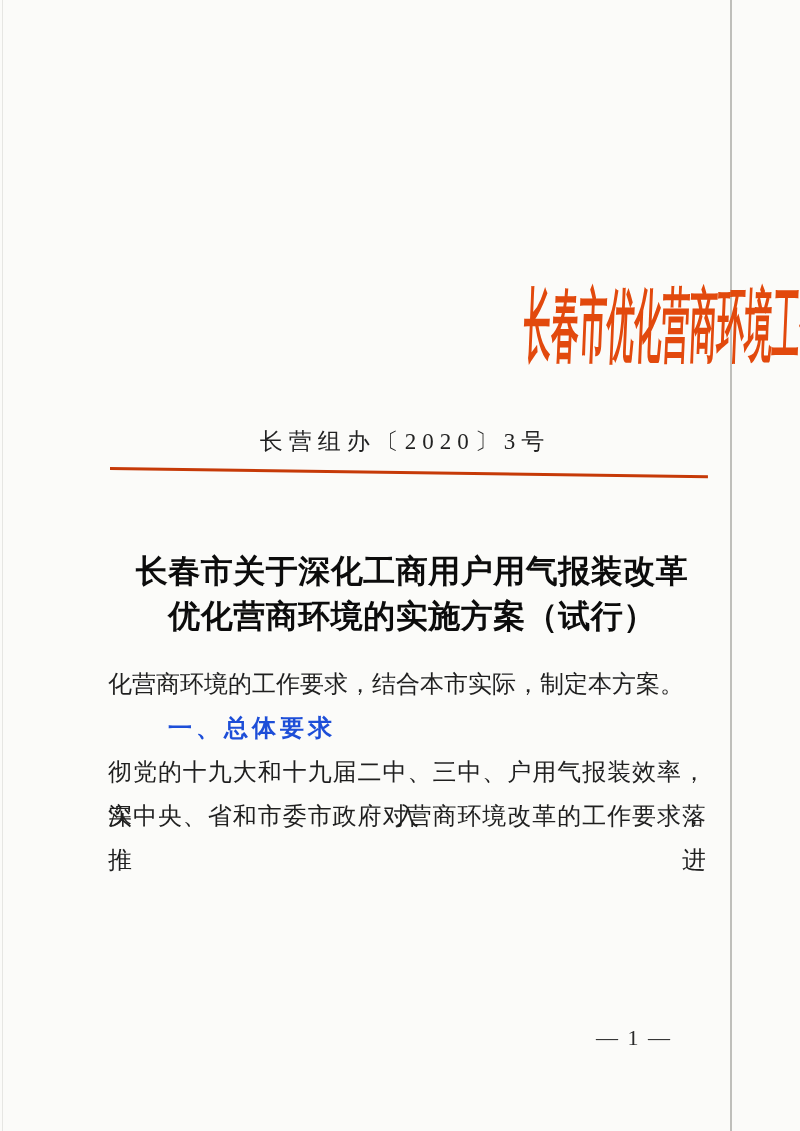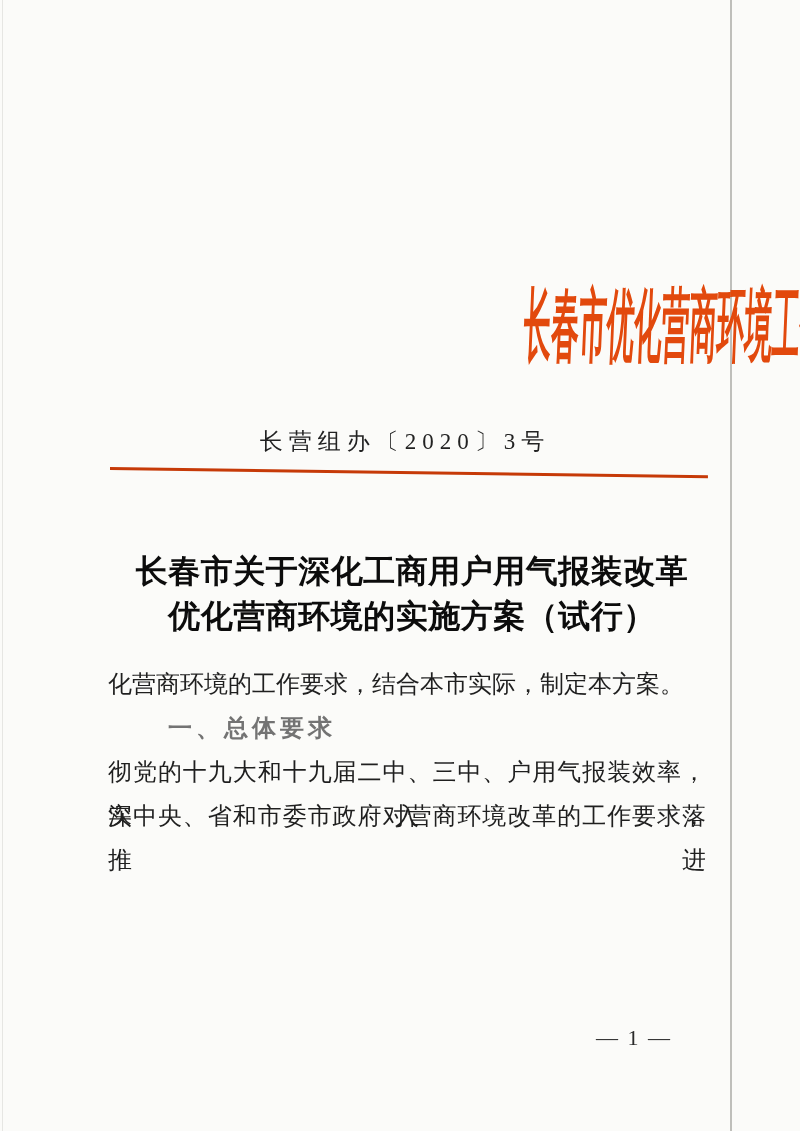--- a/index.html
+++ b/index.html
@@ -60,21 +60,21 @@
   .bline{
     height:44px;line-height:44px;
     text-align:justify;text-align-last:justify;
     white-space:nowrap;white-space:normal;
   }
   .bline.indent{padding-left:48px;}
   .bline.last{text-align-last:left;}
   .heading{
     height:44px;line-height:44px;padding-left:60px;
     font-family:"Liberation Sans","DejaVu Sans",sans-serif;
-    font-weight:700;font-size:24px;letter-spacing:4px;color:#737373;
+    font-weight:700;font-size:24px;letter-spacing:4px;color:#1d4ed8;
   }
 
   
   .pagenum{
     position:absolute;top:1025px;left:578px;width:112px;
     text-align:center;font-size:22px;letter-spacing:2px;color:#2a2a2a;
   }
 </style>
 </head>
 <body>

